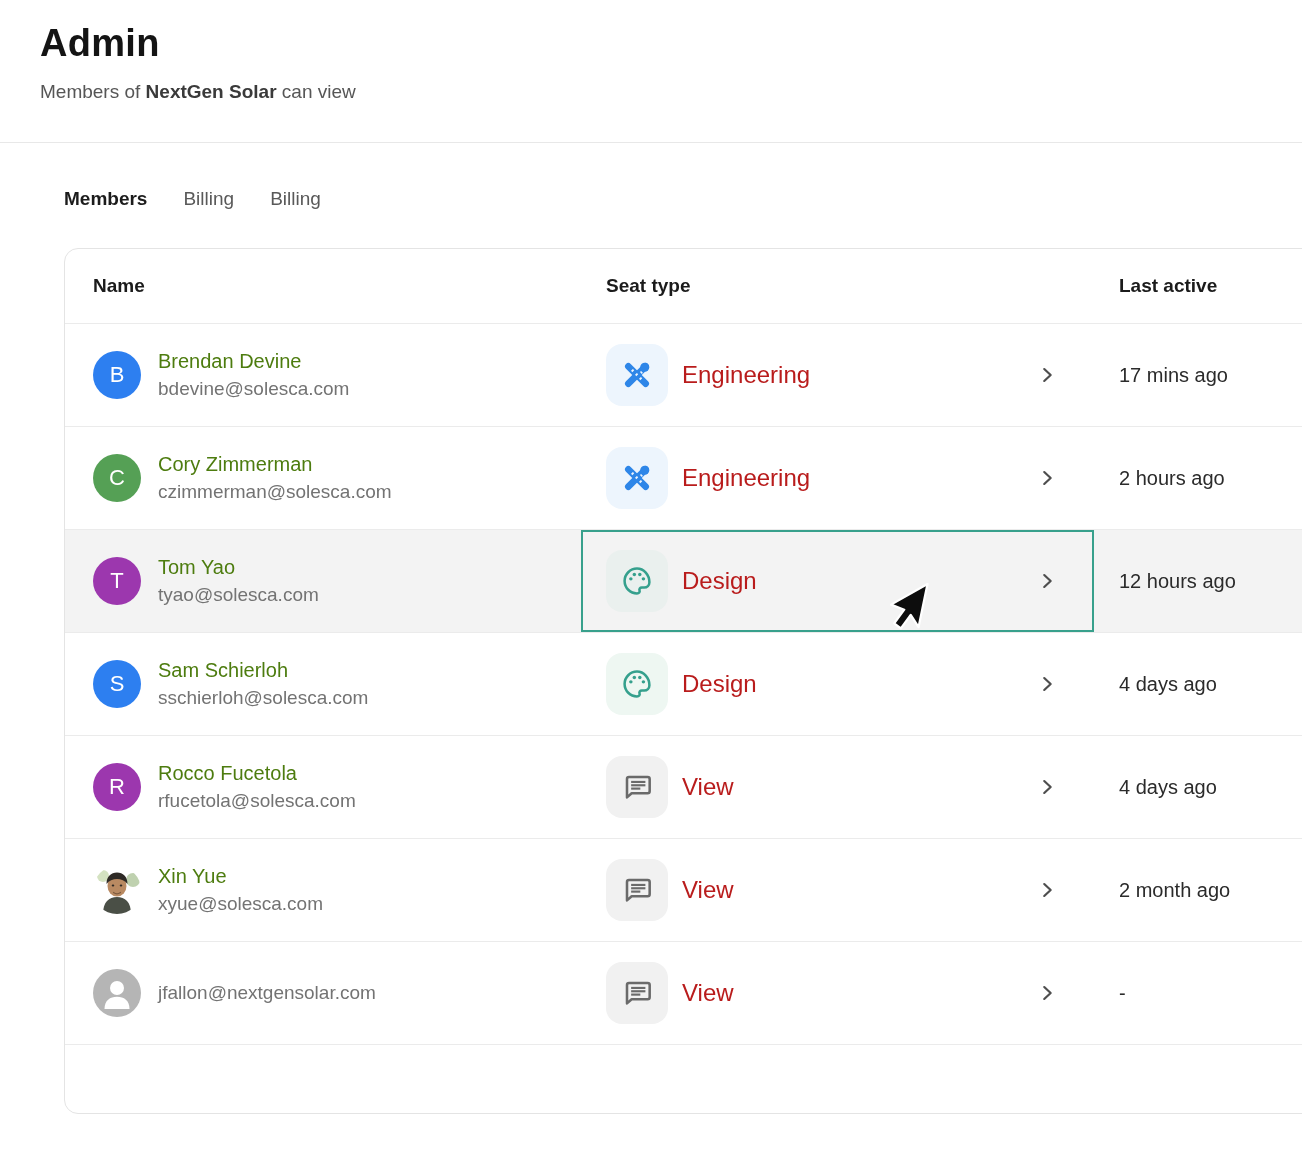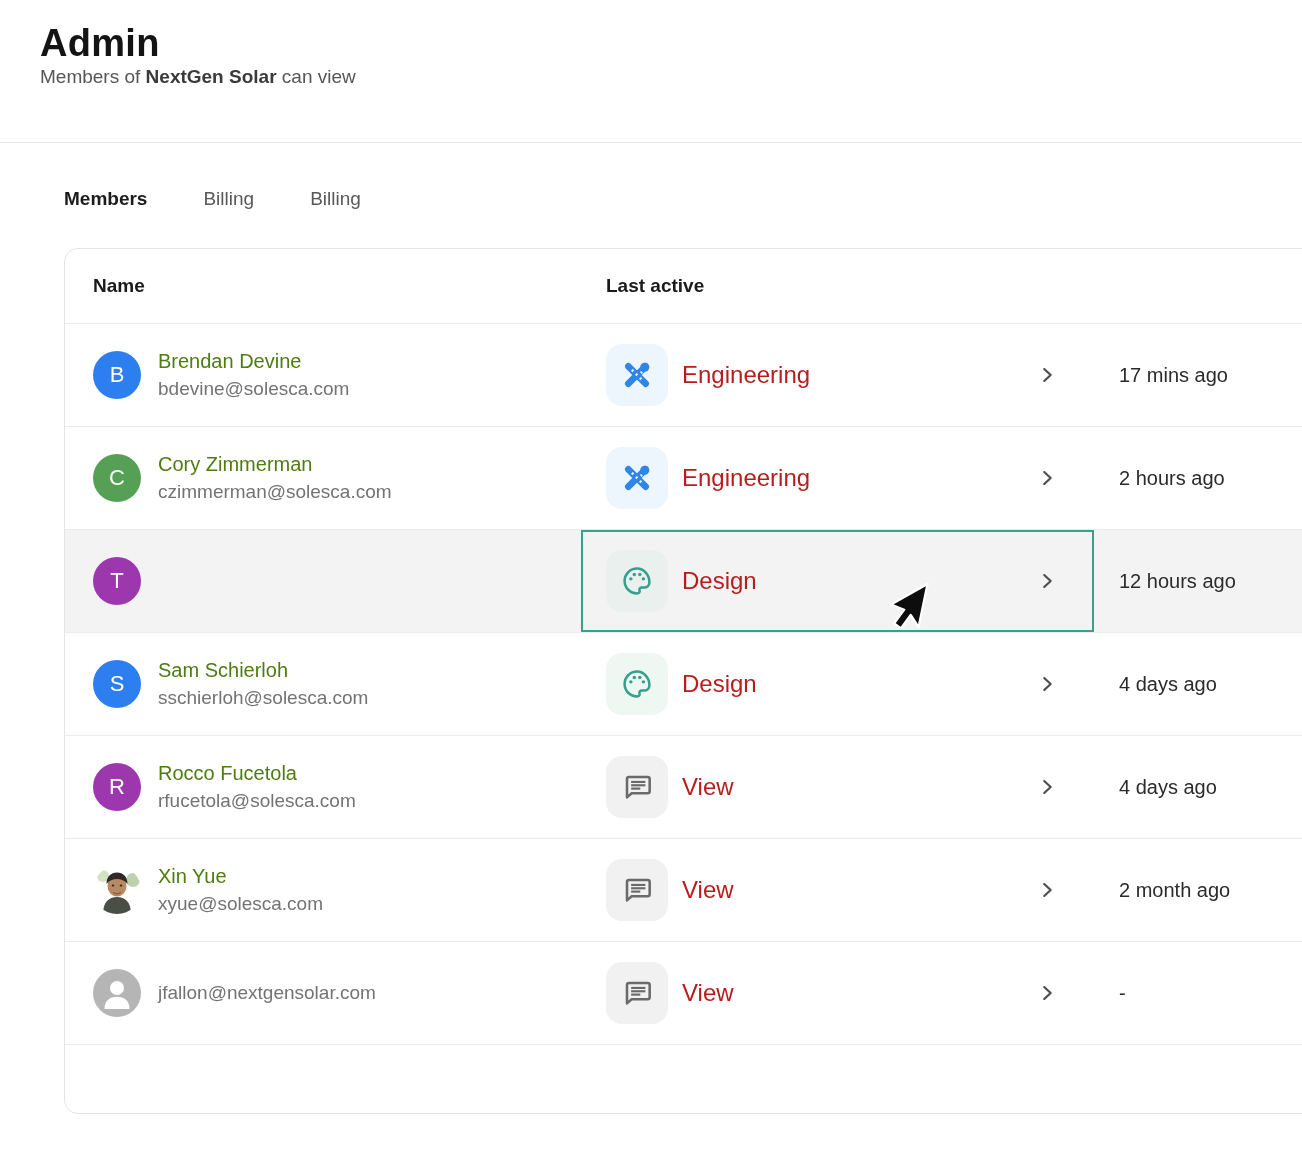--- a/index.html
+++ b/index.html
@@ -3,24 +3,24 @@
 <meta charset="utf-8">
 <style>
   html,body{margin:0;padding:0;}
   body{
     width:1302px;height:1158px;background:#ffffff;position:relative;overflow:hidden;
     font-family:"Liberation Sans","DejaVu Sans",sans-serif;
     -webkit-font-smoothing:antialiased;
   }
   .hdr{position:absolute;left:40px;top:22px;}
   .title{font-size:38px;font-weight:700;color:#141414;letter-spacing:.3px;}
-  .subtitle{margin-top:1px;font-size:19px;color:#565656;}
+  .subtitle{margin-top:16px;font-size:19px;color:#565656;}
   .subtitle .org{color:#3a3a3a;font-weight:700;}
   .page-divider{position:absolute;left:0;top:142px;width:1302px;height:1px;background:#e8e8e8;}
-  .tabs{position:absolute;left:64px;top:188px;display:flex;gap:56px;font-size:19px;}
+  .tabs{position:absolute;left:64px;top:188px;display:flex;gap:36px;font-size:19px;}
   .tab{color:#595959;font-weight:500;}
   .tab.active{color:#1c1c1c;font-weight:700;}
 
   .card{
     position:absolute;left:36px;top:248px;width:1254px;height:866px;
     border:1px solid #e4e4e4;border-radius:14px;overflow:hidden;background:#fff;
     box-sizing:border-box;
     margin-left:28px;
   }
   .trow{display:grid;grid-template-columns:516px 513px 1fr;}
@@ -59,20 +59,21 @@
 <div class="tabs">
   <div class="tab active">Members</div>
   <div class="tab">Billing</div>
   <div class="tab">Billing</div>
 </div>
 
 <div class="card">
 
   <div class="trow thead">
     <div class="cell c-name">Name</div>
+    <div class="cell c-seat">Seat type</div>
     <div class="cell c-last">Last active</div>
   </div>
 
   <div class="trow row">
     <div class="cell c-name">
       <span class="avatar" style="background-color: rgb(45, 127, 240);">B</span>
       <span>
         <div class="nm">Brendan Devine</div>
         <div class="em">bdevine@solesca.com</div>
       </span>
@@ -125,20 +126,24 @@
             <polyline points="9,5.5 16,12 9,18.5" stroke="#4e4e4e" stroke-width="2.4" stroke-linecap="round" stroke-linejoin="round"></polyline>
           </svg>
         </span>
     </div>
     <div class="cell c-last">2 hours ago</div>
   </div>
 
   <div class="trow row hl">
     <div class="cell c-name">
       <span class="avatar" style="background-color: rgb(156, 55, 174);">T</span>
+      <span>
+        <div class="nm">Tom Yao</div>
+        <div class="em">tyao@solesca.com</div>
+      </span>
     </div>
     <div class="cell c-seat selected">
       <span class="tile" style="background-color: rgb(234, 240, 238);">
         <svg width="32" height="32" viewBox="0 0 24 24" fill="none">
             <path d="M12 2.7 C6.9 2.7 2.7 6.9 2.7 12 C2.7 17.1 6.9 21.3 12 21.3 C13.6 21.3 14.3 20.2 13.9 19.1 C13.5 18 14.2 16.9 15.6 16.9 L17.4 16.9 C19.6 16.9 21.3 15.2 21.3 13 C21.3 7.3 17.1 2.7 12 2.7 Z" stroke="#35a08d" stroke-width="1.9" stroke-linejoin="round"></path>
             <circle cx="7.4" cy="10.4" r="1.3" fill="#35a08d"></circle>
             <circle cx="10" cy="7.2" r="1.3" fill="#35a08d"></circle>
             <circle cx="14.1" cy="7.2" r="1.3" fill="#35a08d"></circle>
             <circle cx="16.8" cy="10.4" r="1.3" fill="#35a08d"></circle>
           </svg>

